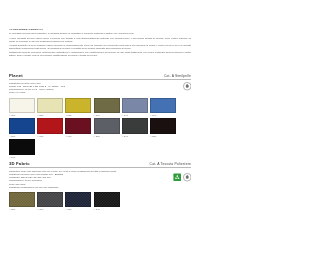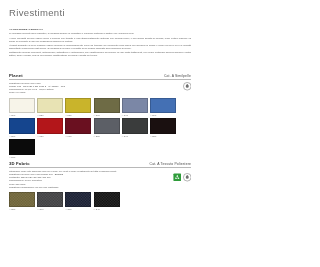--- a/index.html
+++ b/index.html
@@ -64,21 +64,20 @@
   }
   .code{
     font-size:2.3px;color:#666;margin-top:.9px;letter-spacing:.1px;
   }
 </style>
 </head>
 <body>
 
 <div class="page">
 
-  <div class="title">Rivestimenti</div>
 
   <div class="notes">
     <div class="notes-head">AVVERTENZE GENERALI</div>
     <p>Le immagini presenti sono indicative, si consiglia sempre di consultare e campioni materiali in Nature con i campioni reali.</p>
     <p>I colori riprodotti devono essere fedeli a colorimi con tessuto a capi stabilizzatamente materiali con colorimi fedeli, il non scurisi solidità di nimosa, onde evitare macchie ed anche di colorante di uso non possiedono garanzia di pulitura.</p>
     <p>I tessuti spalmati ed pelle possono essere specifici di superficialmente come da tecniche del riferimento della figura con soluzioni di acqua e alcuni ellena al 70% di prodotti disinfettanti commerciali posti alcuni. Si consiglia di provare il prodotto su un angolo nascosto della superficie da pulire.</p>
     <p>Trattamento speciali rinnovanti, antimicrobici, antibatterici e antimacchia, che caratterizzano da sempre ed uso nostri trattamenti, per creare certificare barriera difensive contro batteri, acari e funghi, una ed eccezionale caratteristiche di pulizia e durata nel tempo.</p>
   </div>
 
   <div class="section" id="sec-planet" style="top:73px;">

